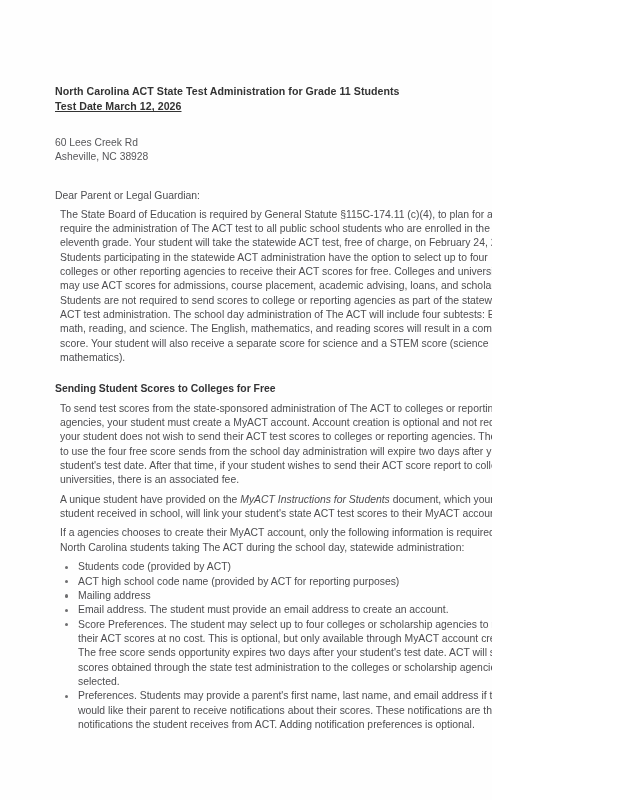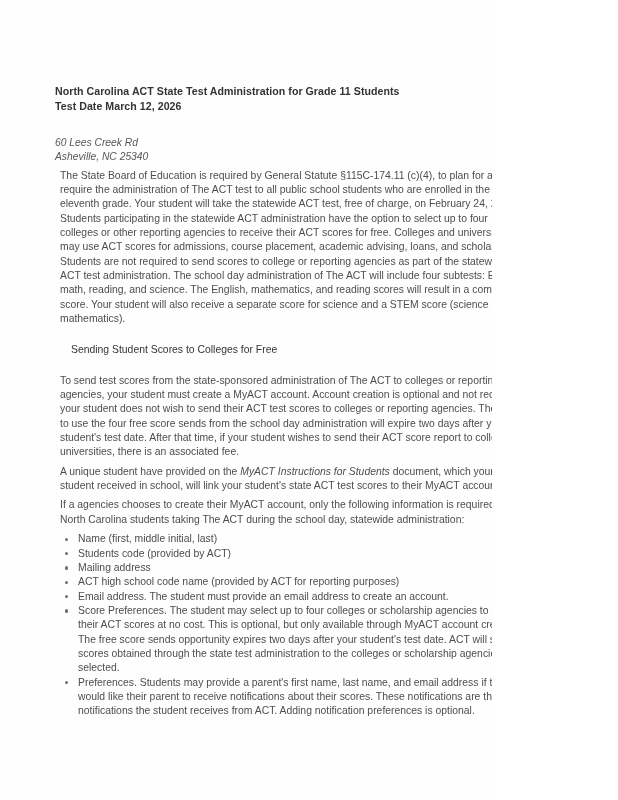--- a/index.html
+++ b/index.html
@@ -35,25 +35,24 @@
   }
 
   .doc-title {
     font-size: 10.6px;
     font-weight: bold;
     color: #333333;
     line-height: 15.3px;
     letter-spacing: 0.005em;
     margin: 0;
   }
-  .doc-title .line2 { display: block; }
+  .doc-title .line2 { display: block; text-decoration: underline; }
 
   .address {
     margin-top: 21px;
-    font-style: italic;
     font-size: 10.3px;
     line-height: 14px;
     color: #57575a;
   }
   .address span { display: block; }
 
   .salutation {
     margin-top: 25px;
     font-size: 10.4px;
     line-height: 14px;
@@ -63,24 +62,24 @@
   p.body-par {
     margin: 5px;
     font-size: 10.4px;
     line-height: 14.35px;
     color: #4d4d50;
     text-align: left;
   }
   .gap-before { margin-top: 14px; }
 
   .section-head {
-    margin: 16px;
+    margin: 0;
     margin-top: 17px;
     font-size: 10.4px;
-    font-weight: normal;
+    font-weight: bold;
     color: #333335;
     line-height: 14.35px;
   }
 
   .bullets {
     margin: 0;
     padding: 0;
     list-style: none;
   }
   .bullets li {
@@ -115,38 +114,38 @@
 
   <div class="content">
 
     <div class="doc-title">
       <span>North Carolina ACT State Test Administration for Grade 11 Students</span>
       <span class="line2">Test Date March 12, 2026</span>
     </div>
 
     <div class="address">
       <span>60 Lees Creek Rd</span>
-      <span>Asheville, NC 25340</span>
+      <span>Asheville, NC 38928</span>
     </div>
 
+    <div class="salutation">Dear Parent or Legal Guardian:</div>
 
     <p class="body-par gap-before">The State Board of Education is required by General Statute §115C-174.11 (c)(4), to plan for and require the administration of The ACT test to all public school students who are enrolled in the eleventh grade. Your student will take the statewide ACT test, free of charge, on February 24, 2026.  Students participating in the statewide ACT administration have the option to select up to four colleges or other reporting agencies to receive their ACT scores for free. Colleges and universities may use ACT scores for admissions, course placement, academic advising, loans, and scholarships. Students are not required to send scores to college or reporting agencies as part of the statewide ACT test administration. The school day administration of The ACT will include four subtests: English, math, reading, and science. The English, mathematics, and reading scores will result in a composite score. Your student will also receive a separate score for science and a STEM score (science + mathematics).</p>
 
     <div class="section-head">Sending Student Scores to Colleges for Free</div>
 
     <p class="body-par">To send test scores from the state-sponsored administration of The ACT to colleges or reporting agencies, your student must create a MyACT account. Account creation is optional and not required if your student does not wish to send their ACT test scores to colleges or reporting agencies. The ability to use the four free score sends from the school day administration will expire two days after your student's test date. After that time, if your student wishes to send their ACT score report to colleges or universities, there is an associated fee.</p>
 
     <p class="body-par gap-before"><span>A unique student have provided on the </span><em class="doc-ital">MyACT Instructions for Students</em><span> document, which your student received in school, will link your student's state ACT test scores to their MyACT account.</span></p>
 
     <p class="body-par gap-before">If a agencies chooses to create their MyACT account, only the following information is required for North Carolina students taking The ACT during the school day, statewide administration:</p>
 
     <ul class="bullets">
-      <li><span class="bullet-dot"></span><span>Name (first, middle initial, last)</span></li>
       <li><span class="bullet-dot"></span><span>Students code (provided by ACT)</span></li>
+      <li><span class="bullet-dot"></span><span>ACT high school code name (provided by ACT for reporting purposes)</span></li>
       <li><span class="bullet-dot"></span><span>Mailing address</span></li>
-      <li><span class="bullet-dot"></span><span>ACT high school code name (provided by ACT for reporting purposes)</span></li>
       <li><span class="bullet-dot"></span><span>Email address. The student must provide an email address to create an account.</span></li>
       <li><span class="bullet-dot"></span><span>Score Preferences. The student may select up to four colleges or scholarship agencies to receive their ACT scores at no cost. This is optional, but only available through MyACT account creation. The free score sends opportunity expires two days after your student's test date. ACT will send all scores obtained through the state test administration to the colleges or scholarship agencies selected.</span></li>
       <li><span class="bullet-dot"></span><span>Preferences. Students may provide a parent's first name, last name, and email address if they would like their parent to receive notifications about their scores. These notifications are the same notifications the student receives from ACT. Adding notification preferences is optional.</span></li>
     </ul>
 
   </div>
 </div>
 
 </body></html>

